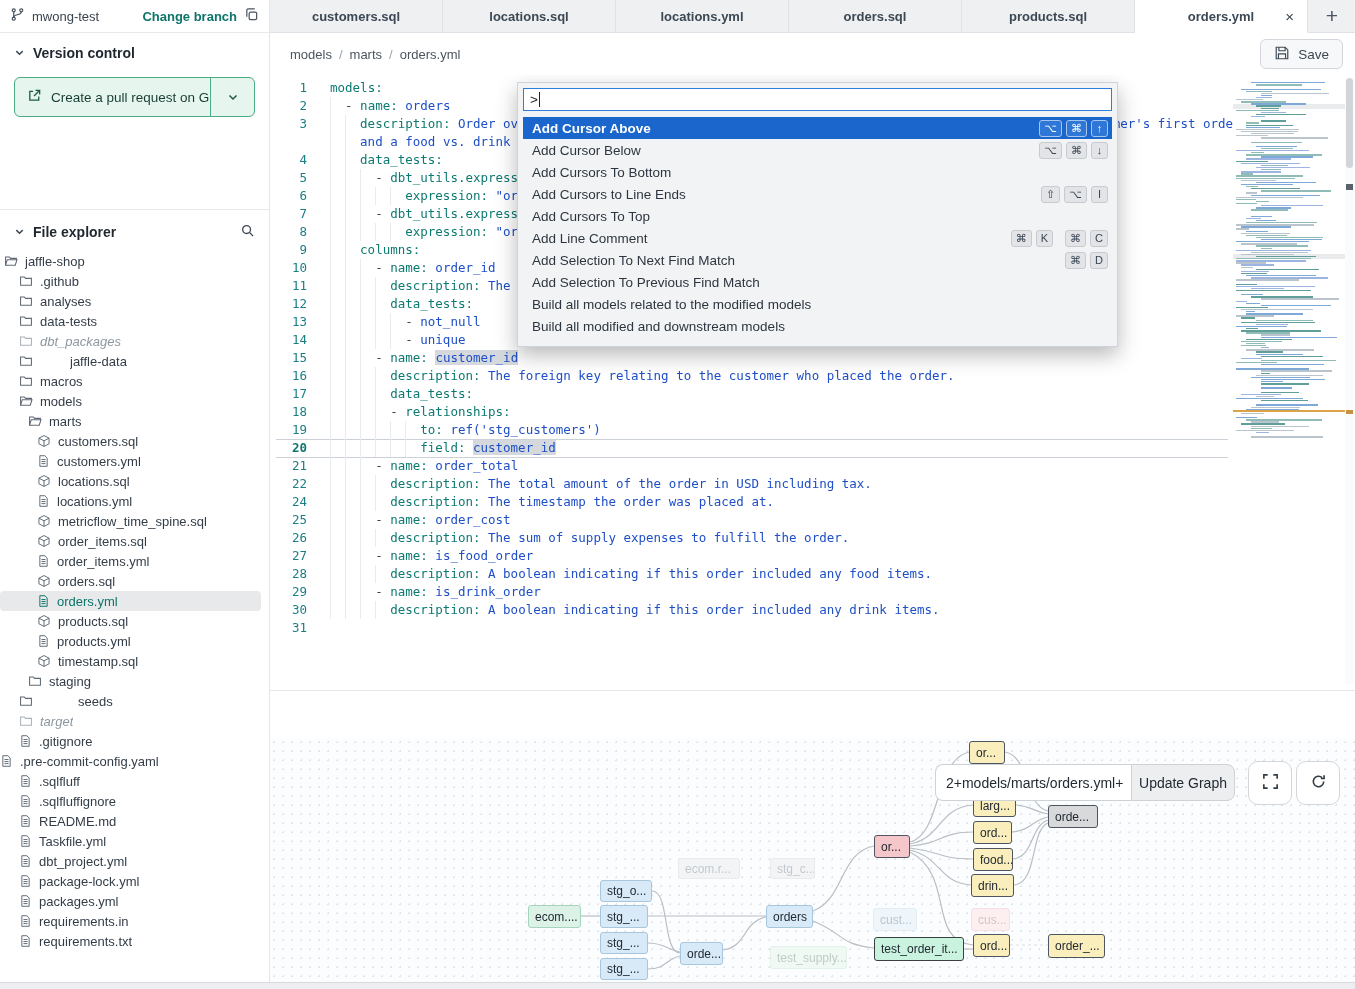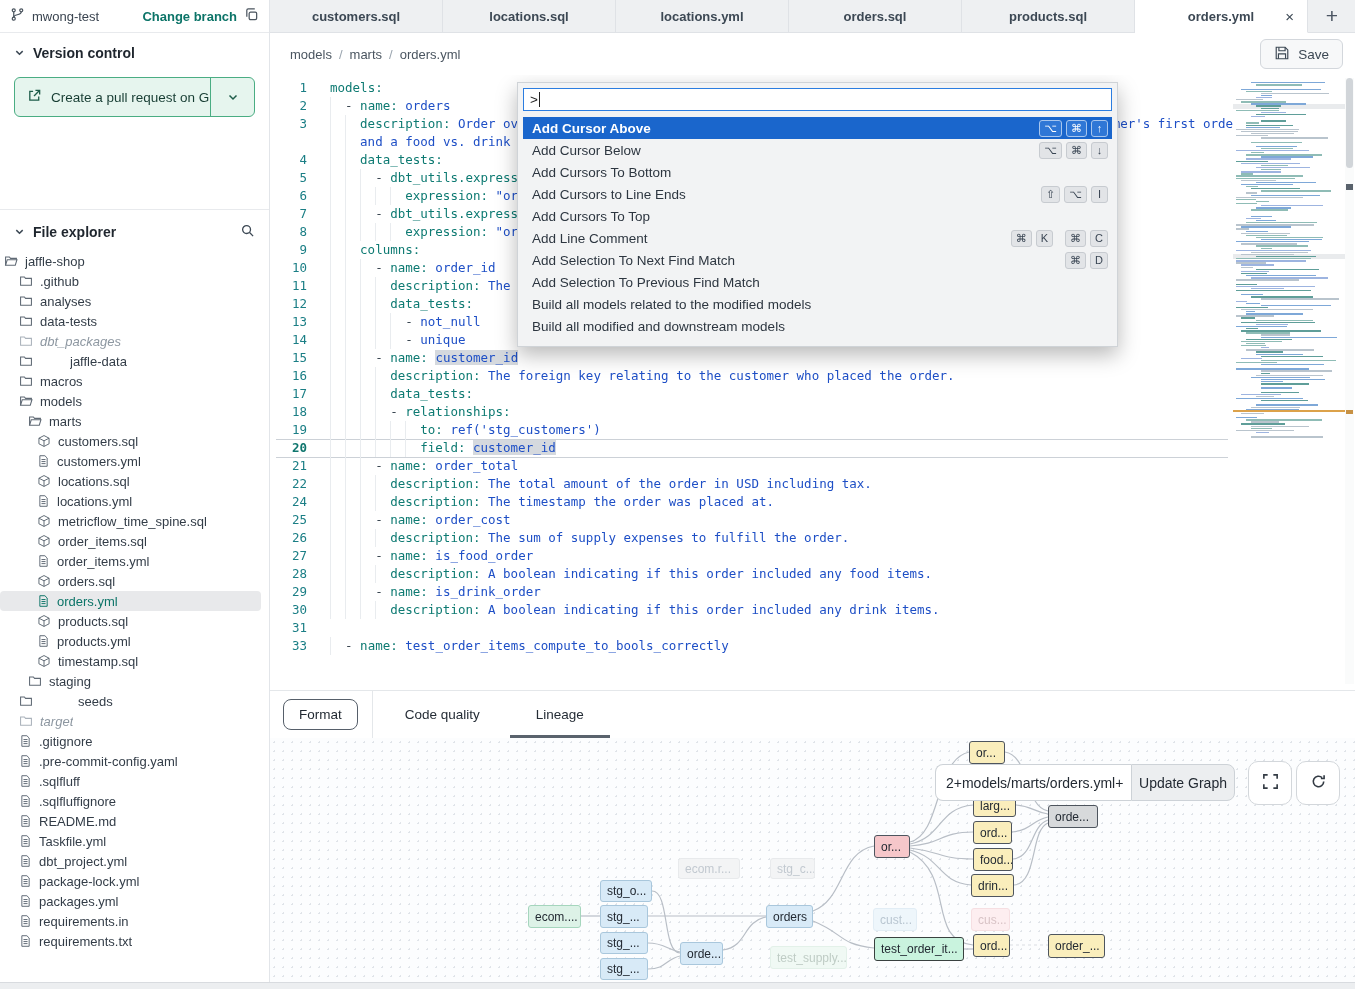--- a/index.html
+++ b/index.html
@@ -366,21 +366,21 @@
         </div>
         <div class="trow" style="padding-left: 19px;">
           <span class="ticon">
             <svg viewBox="0 0 16 16" width="13" height="14" fill="none" stroke="currentColor" stroke-width="1.2">
               <path d="M3.5 1.5h6.2l2.8 2.8v10.2h-9z"></path>
               <path d="M5.5 6.2h5M5.5 8.7h5M5.5 11.2h5"></path>
             </svg>
           </span>
           <span class="tlabel">.gitignore</span>
         </div>
-        <div class="trow" style="padding-left: 19px;">
+        <div class="trow" style="">
           <span class="ticon">
             <svg viewBox="0 0 16 16" width="13" height="14" fill="none" stroke="currentColor" stroke-width="1.2">
               <path d="M3.5 1.5h6.2l2.8 2.8v10.2h-9z"></path>
               <path d="M5.5 6.2h5M5.5 8.7h5M5.5 11.2h5"></path>
             </svg>
           </span>
           <span class="tlabel">.pre-commit-config.yaml</span>
         </div>
         <div class="trow" style="padding-left: 19px;">
           <span class="ticon">
@@ -535,21 +535,20 @@
         <div class="line"><span class="ln">21</span><span class="lc"><span class="g"></span><span class="g"></span><span class="g"></span><span class="d">- </span><span class="k">name:</span><span class="v"> order_total</span></span></div>
         <div class="line"><span class="ln">22</span><span class="lc"><span class="g"></span><span class="g"></span><span class="g"></span><span class="g"></span><span class="k">description:</span><span class="v"> The total amount of the order in USD including tax.</span></span></div>
         <div class="line"><span class="ln">24</span><span class="lc"><span class="g"></span><span class="g"></span><span class="g"></span><span class="g"></span><span class="k">description:</span><span class="v"> The timestamp the order was placed at.</span></span></div>
         <div class="line"><span class="ln">25</span><span class="lc"><span class="g"></span><span class="g"></span><span class="g"></span><span class="d">- </span><span class="k">name:</span><span class="v"> order_cost</span></span></div>
         <div class="line"><span class="ln">26</span><span class="lc"><span class="g"></span><span class="g"></span><span class="g"></span><span class="g"></span><span class="k">description:</span><span class="v"> The sum of supply expenses to fulfill the order.</span></span></div>
         <div class="line"><span class="ln">27</span><span class="lc"><span class="g"></span><span class="g"></span><span class="g"></span><span class="d">- </span><span class="k">name:</span><span class="v"> is_food_order</span></span></div>
         <div class="line"><span class="ln">28</span><span class="lc"><span class="g"></span><span class="g"></span><span class="g"></span><span class="g"></span><span class="k">description:</span><span class="v"> A boolean indicating if this order included any food items.</span></span></div>
         <div class="line"><span class="ln">29</span><span class="lc"><span class="g"></span><span class="g"></span><span class="g"></span><span class="d">- </span><span class="k">name:</span><span class="v"> is_drink_order</span></span></div>
         <div class="line"><span class="ln">30</span><span class="lc"><span class="g"></span><span class="g"></span><span class="g"></span><span class="g"></span><span class="k">description:</span><span class="v"> A boolean indicating if this order included any drink items.</span></span></div>
         <div class="line"><span class="ln">31</span><span class="lc"></span></div>
-        <div class="line"><span class="ln">33</span><span class="lc"><span class="g"></span><span class="d">- </span><span class="k">name:</span><span class="v"> test_order_items_compute_to_bools_correctly</span></span></div>
       </div>
     <div id="minimap">
       <div class="mm-band" style="top:26px"></div>
       <div class="mm-band" style="top:176px"></div>
     <div style="position: absolute; left: 18px; top: 4.1px; width: 74px; height: 1.4px; background: rgb(126, 168, 216);"></div>
         <div style="position: absolute; left: 23px; top: 6.2px; width: 46px; height: 1.4px; background: rgb(143, 188, 182);"></div>
         <div style="position: absolute; left: 8px; top: 10.5px; width: 80px; height: 1.4px; background: rgb(126, 168, 216);"></div>
         <div style="position: absolute; left: 13px; top: 12.6px; width: 26px; height: 1.4px; background: rgb(143, 188, 182);"></div>
         <div style="position: absolute; left: 28px; top: 14.7px; width: 68px; height: 1.4px; background: rgb(185, 196, 205);"></div>
         <div style="position: absolute; left: 28px; top: 16.8px; width: 11px; height: 1.4px; background: rgb(126, 168, 216);"></div>
@@ -780,28 +779,20 @@
             <span>Build all models related to the modified models</span>
           </div>
           <div class="prow">
             <span>Build all modified and downstream models</span>
           </div>
         </div>
     </div>
   </div>
 
   <div class="bottom">
-    <div class="ptabs">
-      <button class="format-btn">Format</button>
-      <div class="ptab-divider"></div>
-      <div id="ptab-container" style="display:flex">
-          <div class="ptab">Code quality</div>
-          <div class="ptab active">Lineage</div>
-        </div>
-    </div>
     <div class="lineage">
       <svg id="edges" width="1085" height="245">
         <g fill="none" stroke="#b8bec6" stroke-width="1.2">
           <path d="M311,178 H330"></path>
           <path d="M378,178 H496"></path>
           <path d="M382,153 C400,153 392,214 410,215"></path>
           <path d="M378,205 C394,205 396,211 410,214"></path>
           <path d="M378,231 C396,231 396,221 410,218"></path>
           <path d="M453,212 C478,208 472,184 496,179"></path>
           <path d="M543,173 C574,162 570,114 604,108"></path>

